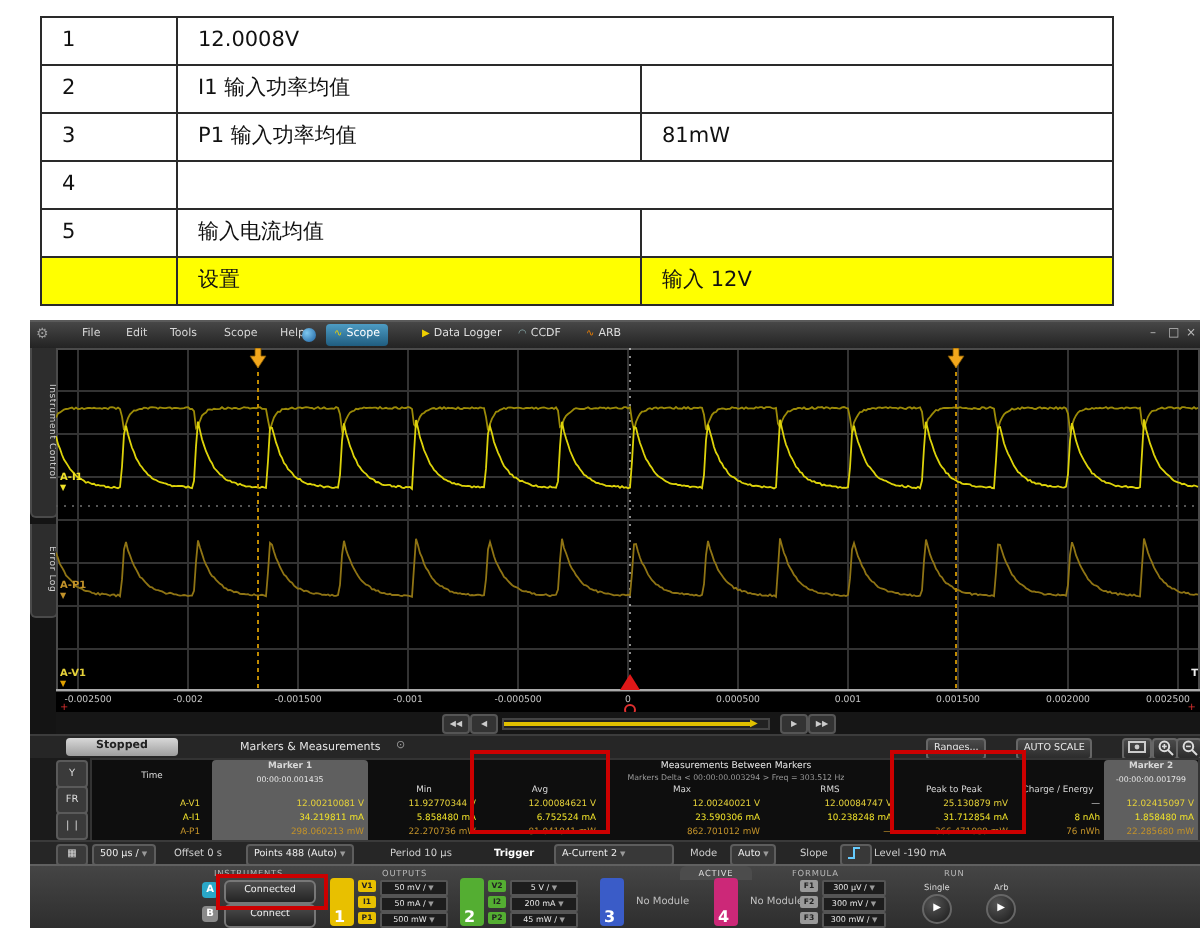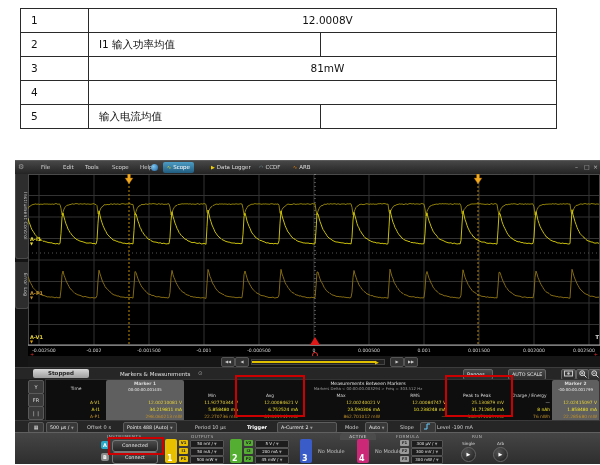--- a/index.html
+++ b/index.html
@@ -8,21 +8,21 @@
        font-family:"DejaVu Sans","Liberation Sans",sans-serif;-webkit-font-smoothing:antialiased;}
   .abs{position:absolute;}
 
   
   #report{left:20px;top:8px;width:535px;border:1px solid #2a2a2a;background:#fff;}
   .trow{display:flex;height:23px;border-bottom:1px solid #2a2a2a;}
   .trow:last-child{border-bottom:none;}
   .tc{border-right:1px solid #2a2a2a;font-size:10.5px;color:#111;line-height:23px;box-sizing:border-box;}
   .tc.num{width:68px;padding-left:10px;}
   .tc.nm{width:232px;padding-left:10px;}
-  .tc.val{flex:1;padding-left:10px;border-right:none;text-align:center;}
+  .tc.val{flex:1;padding-left:10px;border-right:none;}
   .trow.hl{background:#ffff00;}
 
   
   #app{left:15px;top:160px;width:585px;height:302px;background:#141414;border-top:1px solid #5a5a5a;}
 
   
   #menubar{left:0;top:0;width:585px;height:13px;background:linear-gradient(#474747,#232323);font-size:5.5px;color:#d6d6d6;}
   .mitem{position:absolute;top:3px;}
   .apptab{position:absolute;top:1px;height:11px;line-height:11px;padding:0 4px;border-radius:2px;color:#ddd;}
   .apptab.active{background:linear-gradient(#4d9cc4,#205d80);color:#fff;}
@@ -116,28 +116,34 @@
   <div class="trow">
     <div class="tc num">1</div>
     <div class="tc val">12.0008V</div>
   </div>
   <div class="trow">
     <div class="tc num">2</div>
     <div class="tc nm">I1 输入功率均值</div>
   </div>
   <div class="trow">
     <div class="tc num">3</div>
+    <div class="tc nm">P1 输入功率均值</div>
     <div class="tc val">81mW</div>
   </div>
   <div class="trow">
     <div class="tc num">4</div>
   </div>
   <div class="trow">
     <div class="tc num">5</div>
     <div class="tc nm">输入电流均值</div>
+  </div>
+  <div class="trow hl">
+    <div class="tc num"></div>
+    <div class="tc nm">设置</div>
+    <div class="tc val">输入 12V</div>
   </div>
 </div>
 
 <div id="app" class="abs">
 
   <div id="menubar" class="abs">
     <span class="mitem gear" style="position:absolute;">⚙</span>
     <span class="mitem" style="left:26px;">File</span>
     <span class="mitem" style="left:48px;">Edit</span>
     <span class="mitem" style="left:70px;">Tools</span>

